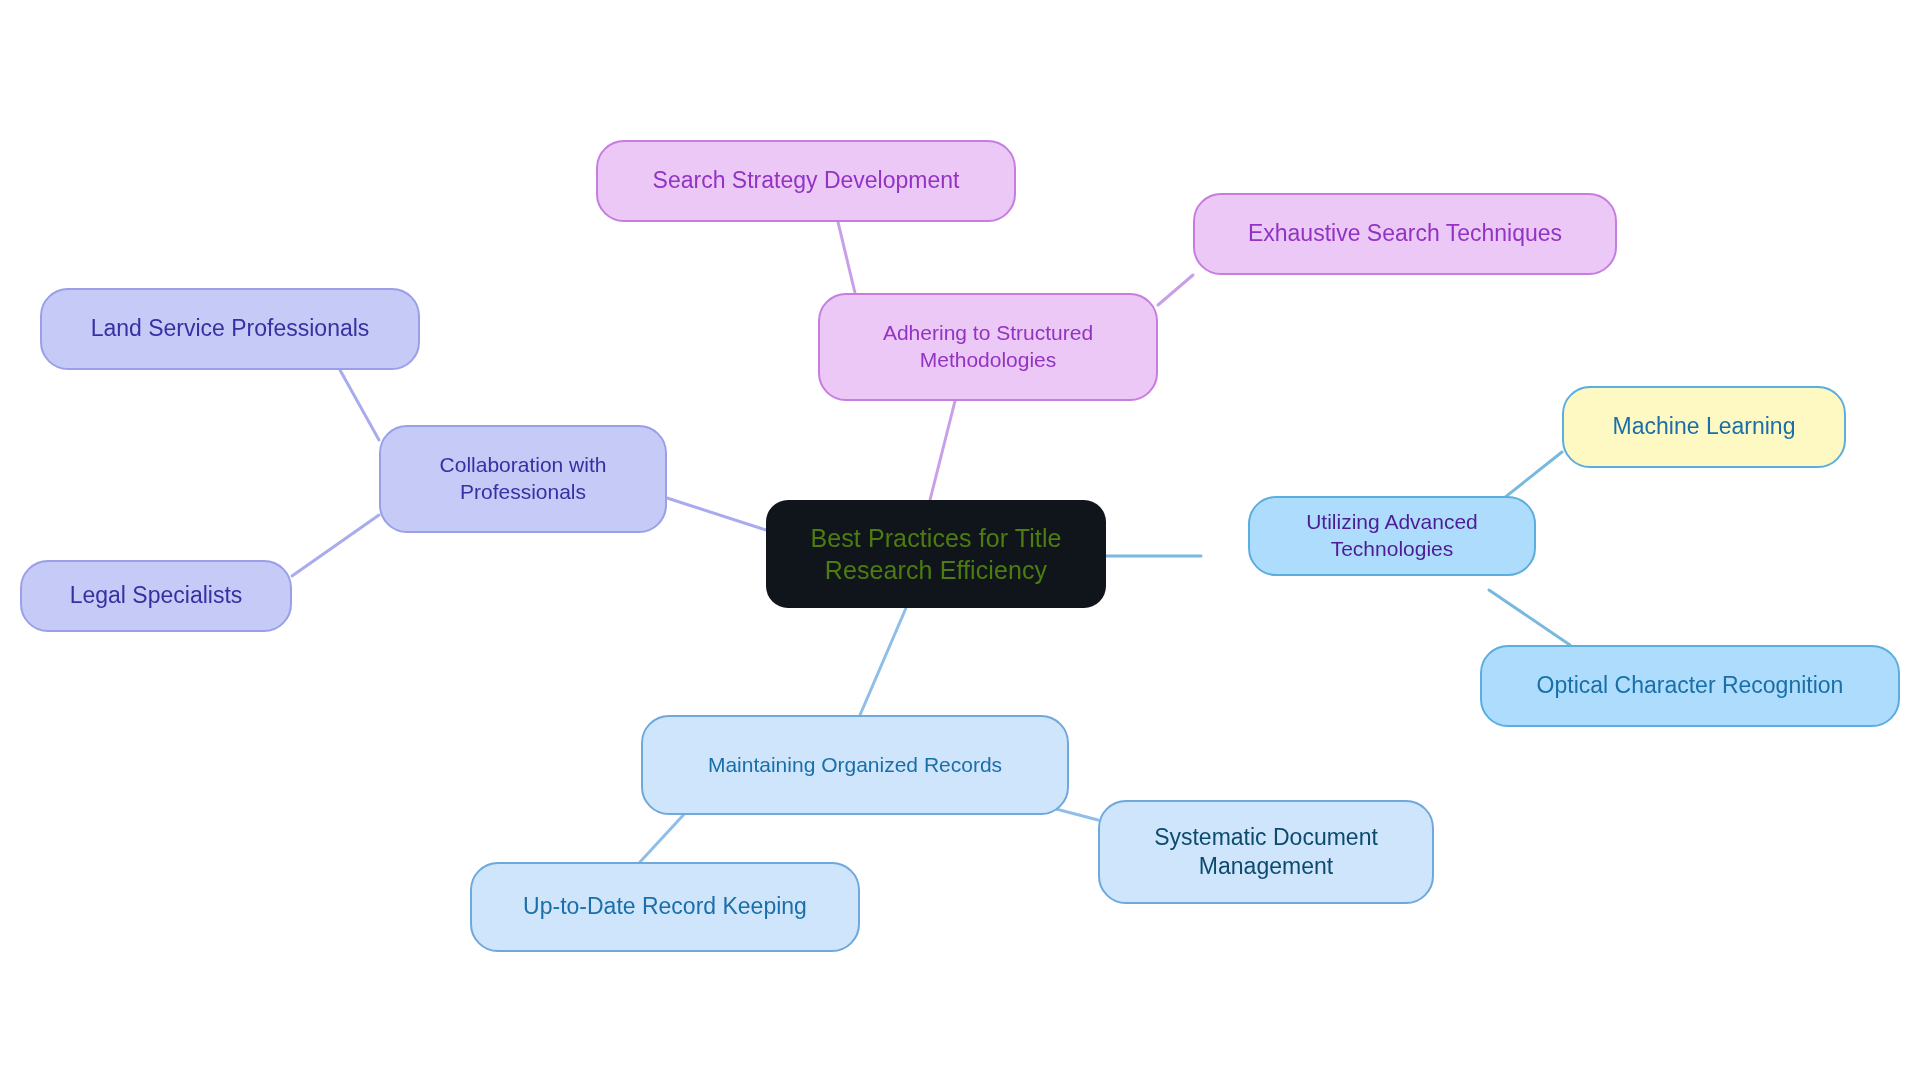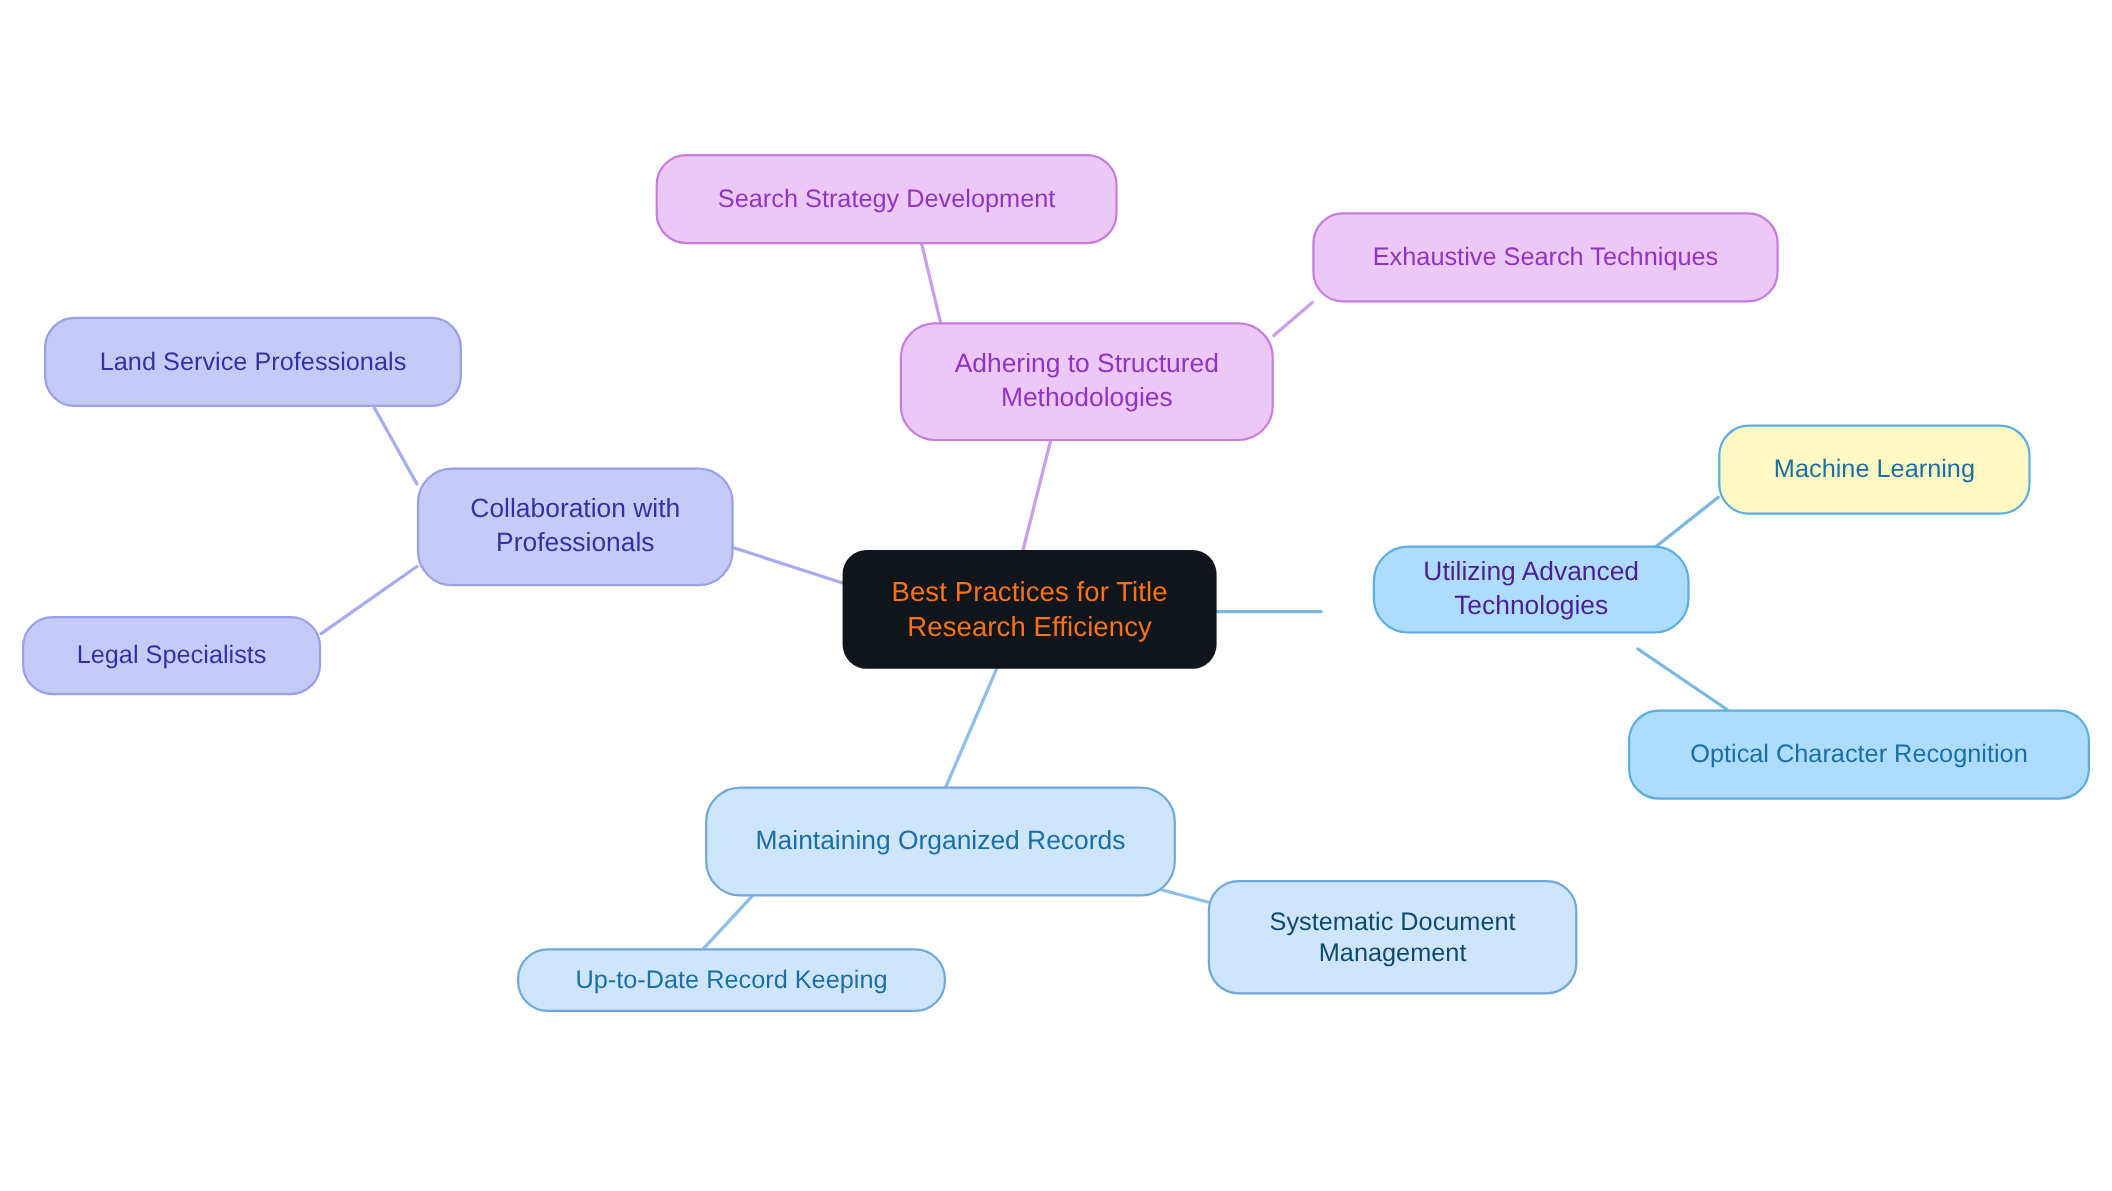--- a/index.html
+++ b/index.html
@@ -42,22 +42,21 @@
   }
   .node.root {
     border-radius: 22px;
     border-width: 0;
     font-size: 25px;
     color: #ffffff;
     background: #10151c;
     letter-spacing: 0.1px;
   }
   .node.branch {
-    font-size: 24px;
-    border-radius: 32px;
+    font-size: 21px;
   }
   .node.leaf {
     font-size: 23px;
   }
 </style>
 </head>
 <body>
 
 <div id="canvas">
   <svg id="edges" viewBox="0 0 1920 1083" xmlns="http://www.w3.org/2000/svg">
@@ -68,32 +67,32 @@
       <line x1="855" y1="293" x2="838" y2="222" stroke="#C9A0E8" stroke-width="3" stroke-linecap="round"></line>
       <line x1="1158" y1="305" x2="1193" y2="275" stroke="#C9A0E8" stroke-width="3" stroke-linecap="round"></line>
       <line x1="379" y1="440" x2="340" y2="370" stroke="#A8ABEE" stroke-width="3" stroke-linecap="round"></line>
       <line x1="379" y1="515" x2="292" y2="576" stroke="#A8ABEE" stroke-width="3" stroke-linecap="round"></line>
       <line x1="1489" y1="510" x2="1562" y2="452" stroke="#79B9DF" stroke-width="3" stroke-linecap="round"></line>
       <line x1="1489" y1="590" x2="1570" y2="645" stroke="#79B9DF" stroke-width="3" stroke-linecap="round"></line>
       <line x1="700" y1="797" x2="640" y2="862" stroke="#8FBEE8" stroke-width="3" stroke-linecap="round"></line>
       <line x1="1010" y1="797" x2="1098" y2="820" stroke="#8FBEE8" stroke-width="3" stroke-linecap="round"></line>
     </svg>
   <div id="nodes">
-      <div class="node root" style="left: 766px; top: 500px; width: 340px; height: 108px; background: rgb(16, 21, 28); color: #f97316;"><span>Best Practices for Title
+      <div class="node root" style="left: 766px; top: 500px; width: 340px; height: 108px; background: rgb(16, 21, 28); color: #4d7c0f;"><span>Best Practices for Title
 Research Efficiency</span></div>
       <div class="node branch" style="left: 818px; top: 293px; width: 340px; height: 108px; background: rgb(235, 200, 245); color: rgb(147, 51, 196); border-color: rgb(199, 125, 224);"><span>Adhering to Structured
 Methodologies</span></div>
       <div class="node leaf" style="left: 596px; top: 140px; width: 420px; height: 82px; background: rgb(235, 200, 245); color: rgb(147, 51, 196); border-color: rgb(199, 125, 224);"><span>Search Strategy Development</span></div>
       <div class="node leaf" style="left: 1193px; top: 193px; width: 424px; height: 82px; background: rgb(235, 200, 245); color: rgb(147, 51, 196); border-color: rgb(199, 125, 224);"><span>Exhaustive Search Techniques</span></div>
       <div class="node branch" style="left: 379px; top: 425px; width: 288px; height: 108px; background: rgb(197, 202, 247); color: rgb(55, 48, 163); border-color: rgb(154, 160, 232);"><span>Collaboration with
 Professionals</span></div>
       <div class="node leaf" style="left: 40px; top: 288px; width: 380px; height: 82px; background: rgb(197, 202, 247); color: rgb(55, 48, 163); border-color: rgb(154, 160, 232);"><span>Land Service Professionals</span></div>
       <div class="node leaf" style="left: 20px; top: 560px; width: 272px; height: 72px; background: rgb(197, 202, 247); color: rgb(55, 48, 163); border-color: rgb(154, 160, 232);"><span>Legal Specialists</span></div>
       <div class="node branch" style="left: 1248px; top: 496px; width: 288px; height: 80px; background: rgb(173, 220, 252); color: #4c1d95; border-color: rgb(91, 174, 224);"><span>Utilizing Advanced
 Technologies</span></div>
       <div class="node leaf" style="left: 1562px; top: 386px; width: 284px; height: 82px; background: #fef9c3; color: rgb(26, 111, 168); border-color: rgb(91, 174, 224);"><span>Machine Learning</span></div>
       <div class="node leaf" style="left: 1480px; top: 645px; width: 420px; height: 82px; background: rgb(173, 220, 252); color: rgb(26, 111, 168); border-color: rgb(91, 174, 224);"><span>Optical Character Recognition</span></div>
       <div class="node branch" style="left: 641px; top: 715px; width: 428px; height: 100px; background: rgb(207, 229, 251); color: rgb(26, 111, 168); border-color: rgb(111, 168, 220);"><span>Maintaining Organized Records</span></div>
-      <div class="node leaf" style="left: 470px; top: 862px; width: 390px; height: 58px; background: rgb(207, 229, 251); color: rgb(26, 111, 168); border-color: rgb(111, 168, 220);"><span>Up-to-Date Record Keeping</span></div>
+      <div class="node leaf" style="left: 470px; top: 862px; width: 390px; height: 90px; background: rgb(207, 229, 251); color: rgb(26, 111, 168); border-color: rgb(111, 168, 220);"><span>Up-to-Date Record Keeping</span></div>
       <div class="node leaf" style="left: 1098px; top: 800px; width: 336px; height: 104px; background: rgb(207, 229, 251); color: #0c4a6e; border-color: rgb(111, 168, 220);"><span>Systematic Document
 Management</span></div>
     </div>
 </div>
 
 </body></html>

